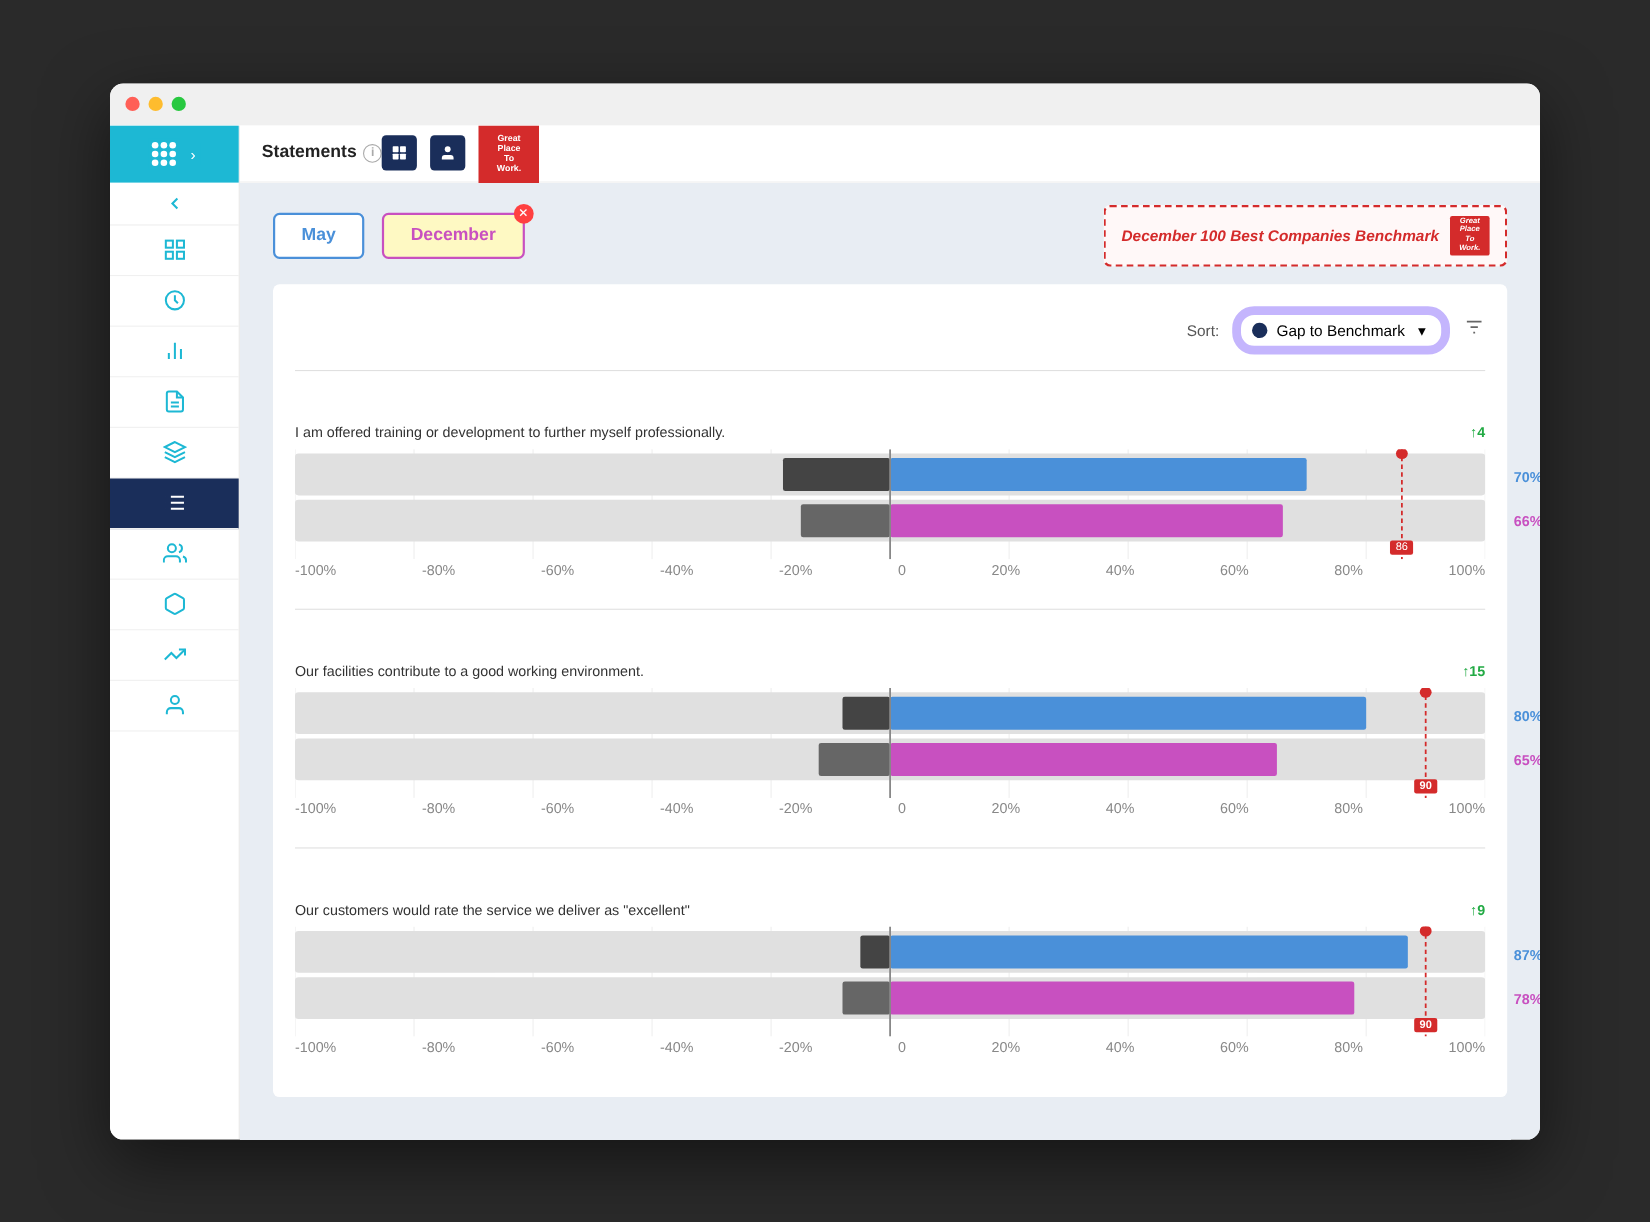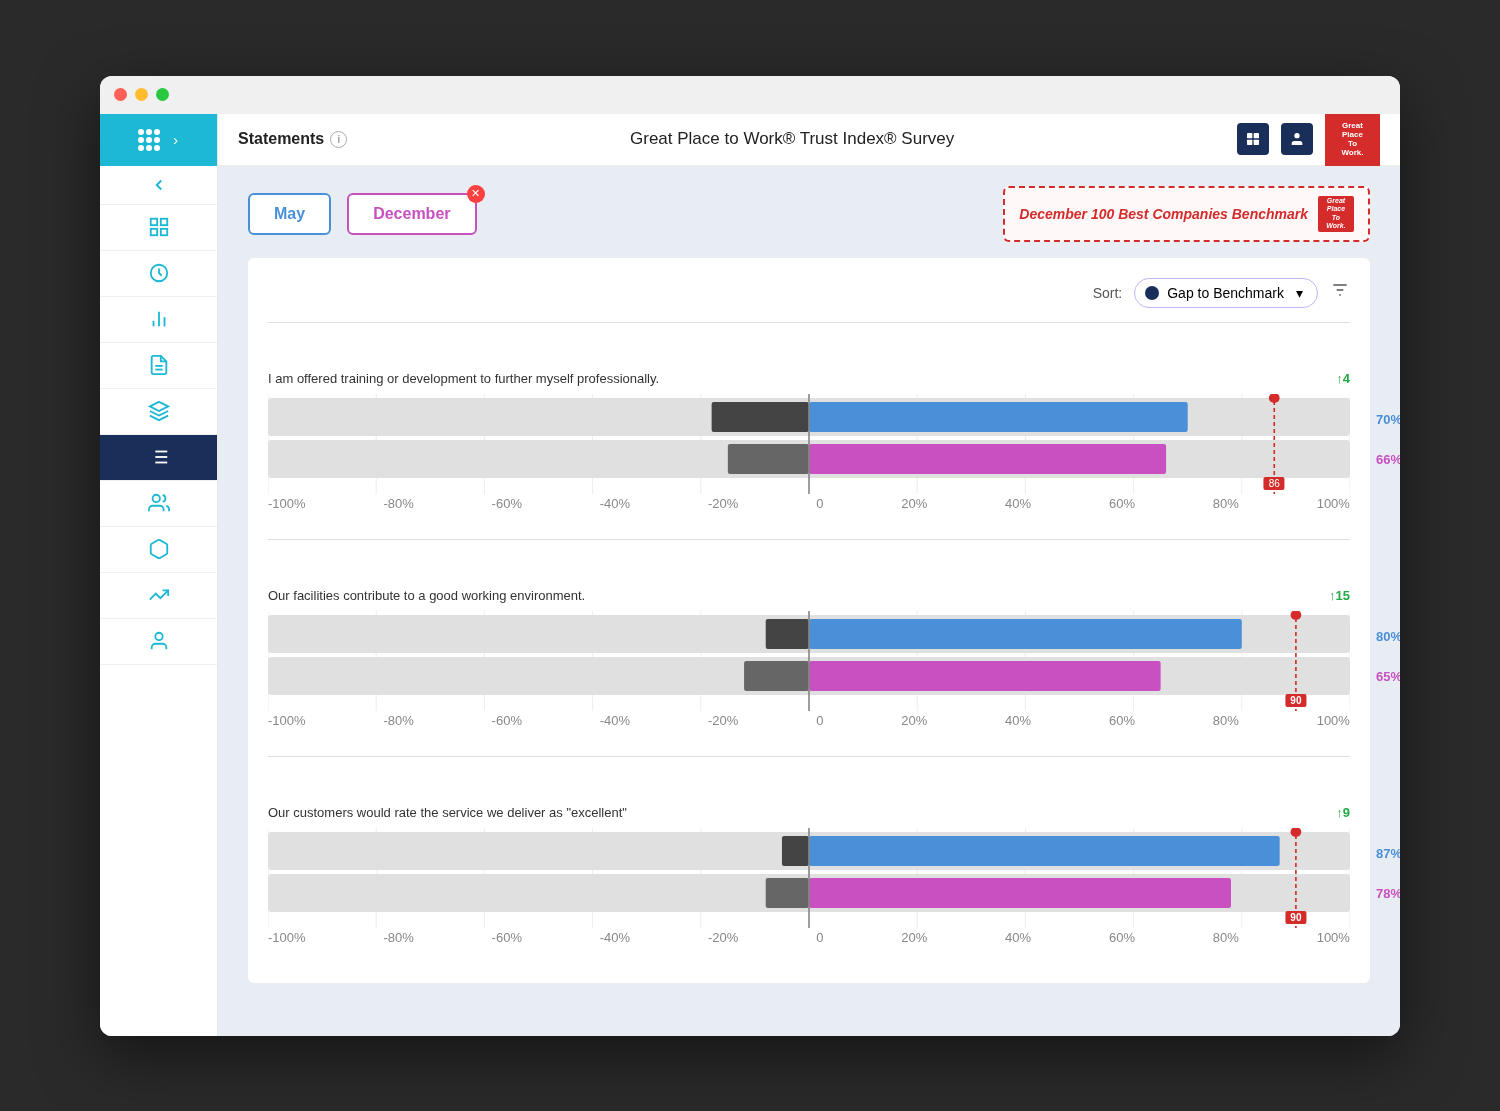--- a/index.html
+++ b/index.html
@@ -210,21 +210,21 @@
       font-weight: 600;
       cursor: pointer;
       border: 2.5px solid;
     }
     .filter-btn-blue {
       background: #fff;
       border-color: #4a90d9;
       color: #4a90d9;
     }
     .filter-btn-purple {
-      background: #ffffff;
+      background: #fef9c3;
       border-color: #c850c0;
       color: #c850c0;
       position: relative;
     }
     .close-badge {
       position: absolute;
       top: -8px;
       right: -8px;
       width: 18px;
       height: 18px;
@@ -277,21 +277,21 @@
       margin-bottom: 14px;
     }
     .sort-label {
       font-size: 14px;
       color: #555;
     }
     .sort-select {
       display: flex;
       align-items: center;
       gap: 8px;
-      border: 1px solid #c4b5fd;
+      border: 8px solid #c4b5fd;
       border-radius: 20px;
       padding: 6px 14px 6px 10px;
       cursor: pointer;
       font-size: 14px;
       font-weight: 500;
     }
     .sort-dot {
       width: 14px;
       height: 14px;
       border-radius: 50%;
@@ -449,21 +449,20 @@
       </div>
     </div>
 
     <div class="main-content">
 
       <div class="top-header">
         <div class="page-title">
           <span>Statements</span>
           <div class="info-icon">i</div>
         </div>
-        <div class="header-center">Great Place to Work® Trust Index® Survey</div>
         <div class="header-actions">
           <div class="icon-btn">
             <svg width="16" height="16" viewBox="0 0 24 24" fill="white">
               <rect x="3" y="3" width="8" height="8" rx="1"></rect>
                 <rect x="13" y="3" width="8" height="8" rx="1"></rect>
               <rect x="3" y="13" width="8" height="8" rx="1"></rect>
                 <rect x="13" y="13" width="8" height="8" rx="1"></rect>
             </svg>
           </div>
           <div class="icon-btn">

